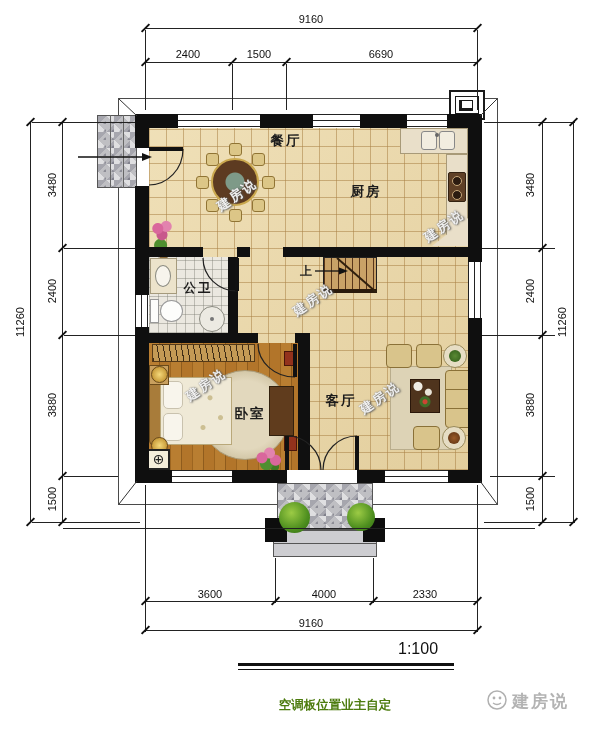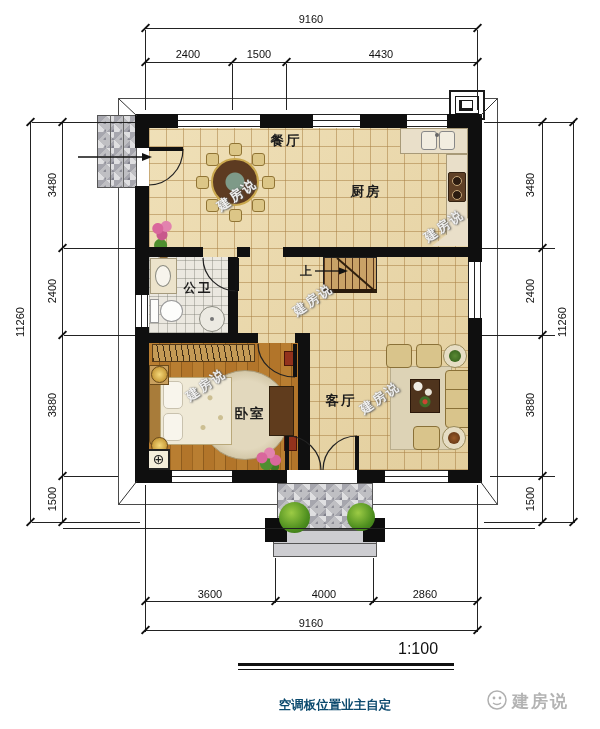--- a/index.html
+++ b/index.html
@@ -219,43 +219,43 @@
 
   <div class="wm" style="left:237px;top:195px;">建房说</div>
   <div class="wm" style="left:444px;top:226px;">建房说</div>
   <div class="wm" style="left:313px;top:300px;">建房说</div>
   <div class="wm" style="left:206px;top:385px;">建房说</div>
   <div class="wm" style="left:380px;top:398px;">建房说</div>
 
   <div class="dlab" style="left:281px;top:13px;">9160</div>
   <div class="dlab" style="left:158px;top:48px;">2400</div>
   <div class="dlab" style="left:229px;top:48px;">1500</div>
-  <div class="dlab" style="left:351px;top:48px;">4430</div>
+  <div class="dlab" style="left:351px;top:48px;">6690</div>
 
   <div class="dlab" style="left:180px;top:588px;">3600</div>
   <div class="dlab" style="left:294px;top:588px;">4000</div>
-  <div class="dlab" style="left:395px;top:588px;">2860</div>
+  <div class="dlab" style="left:395px;top:588px;">2330</div>
   <div class="dlab" style="left:281px;top:617px;">9160</div>
 
   <div class="vlab" style="left:29px;top:162px;">3480</div>
   <div class="vlab" style="left:29px;top:268px;">2400</div>
   <div class="vlab" style="left:29px;top:382px;">3880</div>
   <div class="vlab" style="left:29px;top:476px;">1500</div>
   <div class="vlab" style="left:-3px;top:299px;">11260</div>
 
   <div class="vlab" style="left:507px;top:162px;">3480</div>
   <div class="vlab" style="left:507px;top:268px;">2400</div>
   <div class="vlab" style="left:507px;top:382px;">3880</div>
   <div class="vlab" style="left:507px;top:476px;">1500</div>
   <div class="vlab" style="left:539px;top:299px;">11260</div>
 
   <div style="left:398px;top:640px;font-size:16px;color:#111;">1:100</div>
   <div style="left:238px;top:663px;width:216px;height:3px;background:#111;"></div>
   <div style="left:238px;top:669px;width:216px;height:1px;background:#111;"></div>
-  <div style="left:335px;top:697px;transform:translateX(-50%);font-size:12.5px;font-weight:bold;color:#0c4a6e;white-space:nowrap;">空调板位置业主自定</div>
+  <div style="left:335px;top:697px;transform:translateX(-50%);font-size:12.5px;font-weight:bold;color:#4d7c0f;white-space:nowrap;">空调板位置业主自定</div>
 
   <svg width="24" height="24" style="left:485px;top:688px;">
     <circle cx="12" cy="12" r="9" fill="none" stroke="#b0b0b0" stroke-width="1.5"></circle>
     <circle cx="9" cy="10" r="1.4" fill="#b0b0b0"></circle>
     <circle cx="15" cy="10" r="1.4" fill="#b0b0b0"></circle>
     <path d="M8,15 Q12,18 16,15" fill="none" stroke="#b0b0b0" stroke-width="1.3"></path>
   </svg>
   <div style="left:512px;top:690px;font-size:17px;font-weight:bold;color:#b3b3b3;letter-spacing:2px;">建房说</div>
 
 <div class="dimline" style="left: 145px; top: 28px; width: 332px; height: 1px;"></div>

